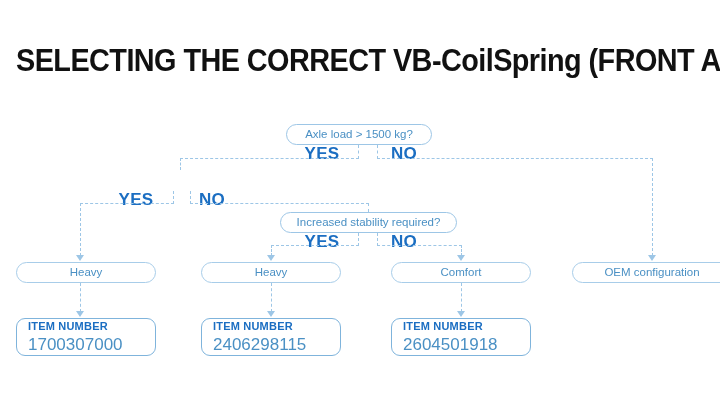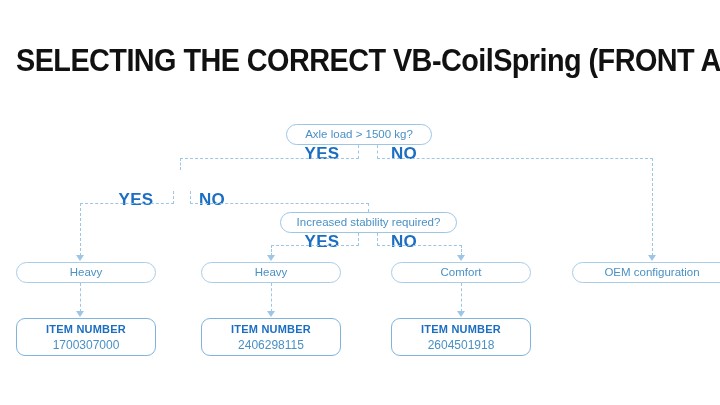--- a/index.html
+++ b/index.html
@@ -66,35 +66,35 @@
 
   
   .itembox {
     position: absolute;
     box-sizing: border-box;
     border: 1.6px solid #7fb4dc;
     border-radius: 9px;
     background: #ffffff;
     display: flex;
     flex-direction: column;
-    align-items: center;
     justify-content: center;
     gap: 4px;
     height: 38px;
+    padding-left: 11px;
   }
   .itembox .caption {
     color: #1b6ec2;
     font-weight: bold;
     font-size: 11px;
     letter-spacing: 0.2px;
     line-height: 1;
   }
   .itembox .number {
     color: #4a90c4;
-    font-size: 12px;
+    font-size: 17px;
     line-height: 1;
   }
 
   
   .branch-label {
     position: absolute;
     color: #1b6ec2;
     font-weight: bold;
     font-size: 17px;
     letter-spacing: 0.3px;

